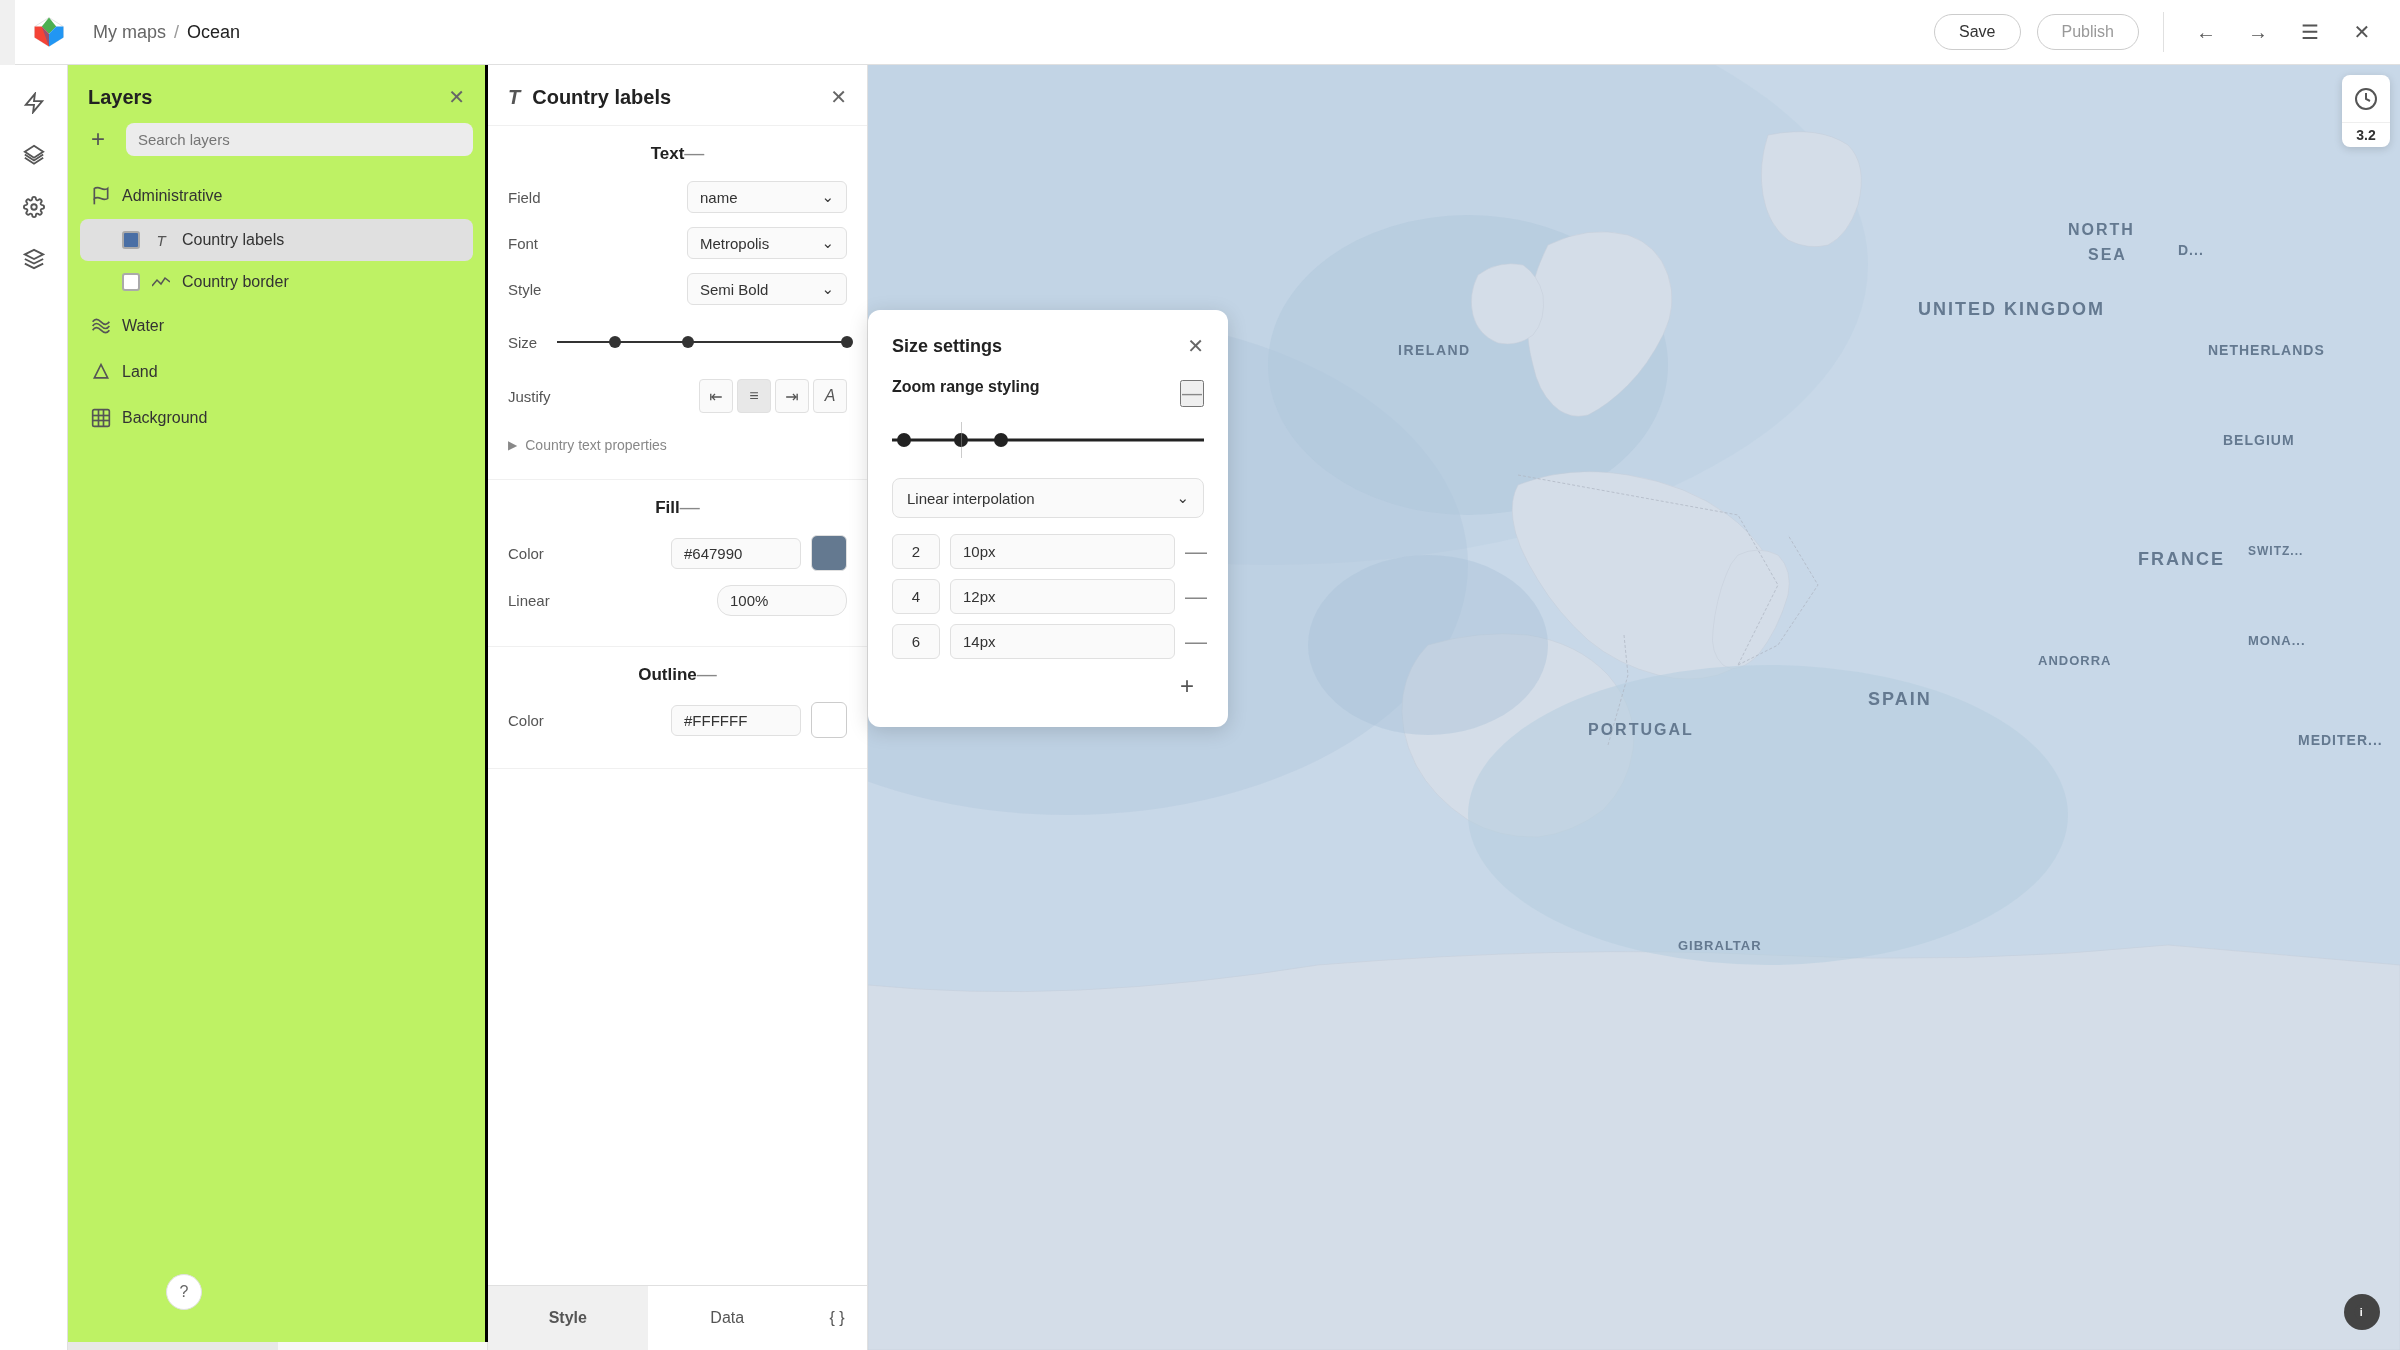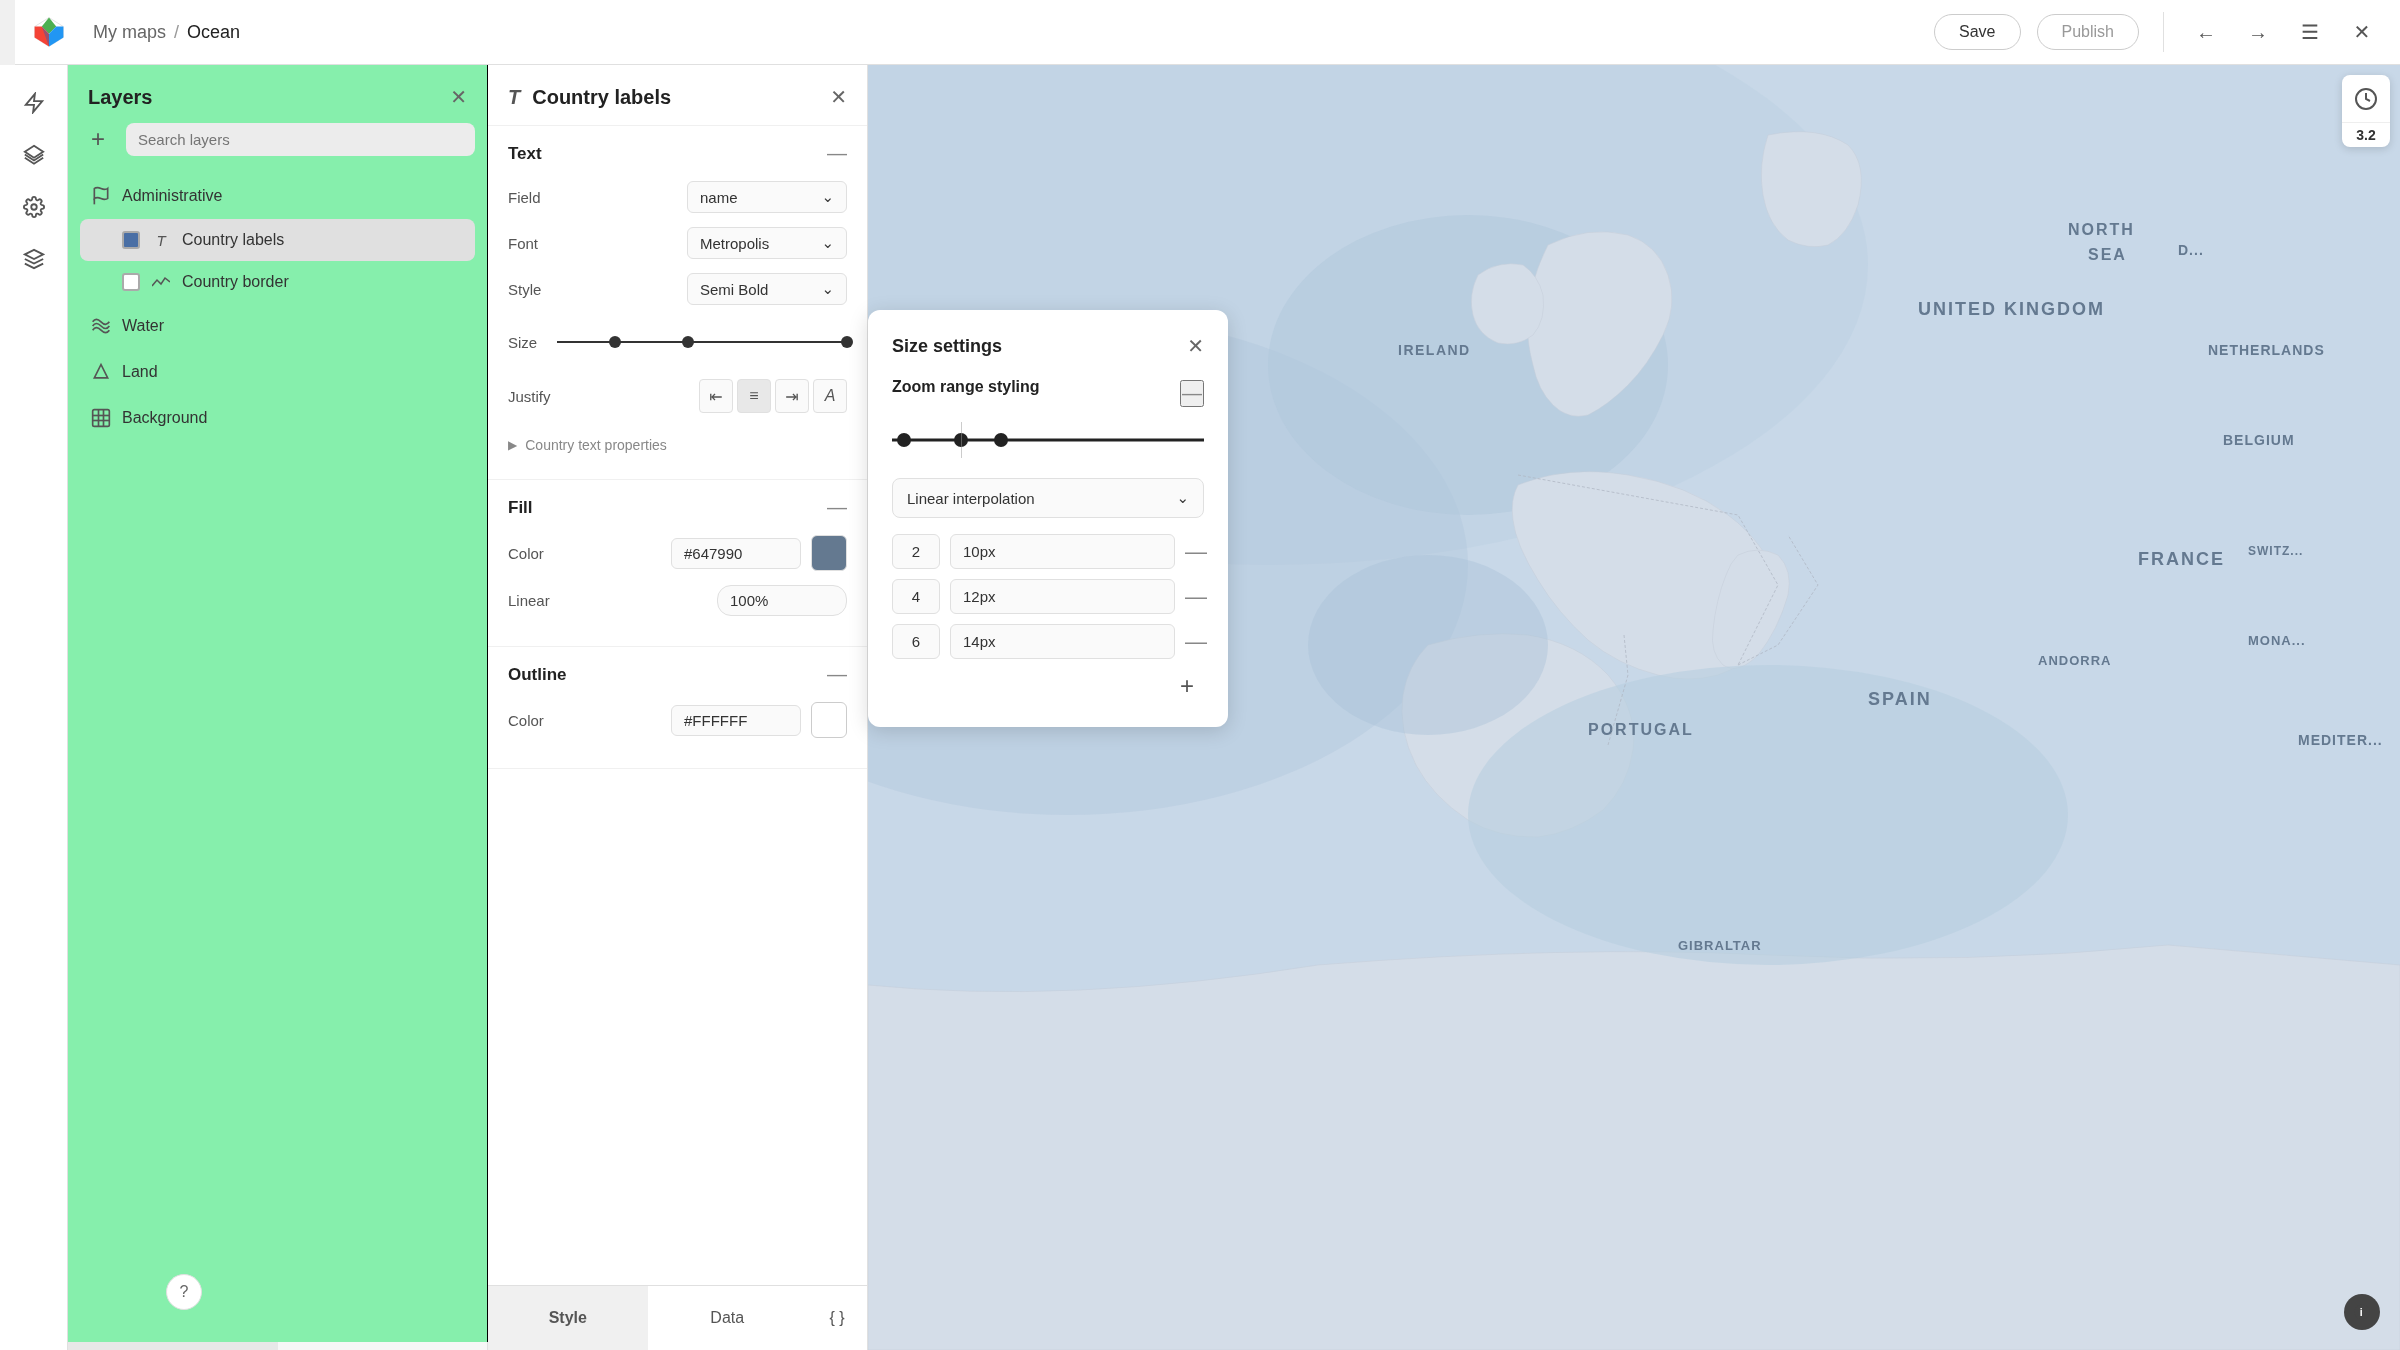--- a/index.html
+++ b/index.html
@@ -49,21 +49,21 @@
     }
     .icon-btn {
       width: 44px; height: 44px; display: flex; align-items: center;
       justify-content: center; cursor: pointer; color: #555;
       border-radius: 8px; font-size: 22px; border: none; background: none;
     }
 
     
     #layers-panel {
       position: absolute; top: 65px; left: 68px; width: 420px; bottom: 8px;
-      background: #86efac; border-right: 1px solid #000000; z-index: 80;
+      background: #bef264; border-right: 3px solid #000000; z-index: 80;
       overflow-y: auto;
     }
     .layers-header {
       display: flex; align-items: center; justify-content: space-between;
       padding: 20px 20px 12px; 
     }
     .layers-title { font-size: 20px; font-weight: 600; color: #222; }
     .layers-close { cursor: pointer; font-size: 20px; color: #666; background: none; border: none; }
     .search-row {
       display: flex; align-items: center; gap: 10px;
@@ -120,21 +120,21 @@
       display: flex; align-items: center; gap: 12px;
       padding: 20px 20px 16px; border-bottom: 1px solid #f0f0f0;
       position: sticky; top: 0; background: #fff; z-index: 10;
     }
     .style-title-icon { font-size: 20px; color: #555; }
     .style-title { font-size: 20px; font-weight: 600; color: #222; flex: 1; }
     .style-close { cursor: pointer; font-size: 20px; color: #666; background: none; border: none; }
 
     .style-section { padding: 16px 20px; border-bottom: 1px solid #f0f0f0; }
     .section-header {
-      display: flex; align-items: center; justify-content: space-between;
+      display: flex; align-items: center; justify-content: center;
       margin-bottom: 16px;
     }
     .section-title { font-size: 17px; font-weight: 600; color: #222; }
     .section-collapse { font-size: 20px; color: #888; cursor: pointer; background: none; border: none; }
 
     .field-row {
       display: flex; align-items: center; justify-content: space-between;
       margin-bottom: 14px;
     }
     .field-label { font-size: 15px; color: #555; }

